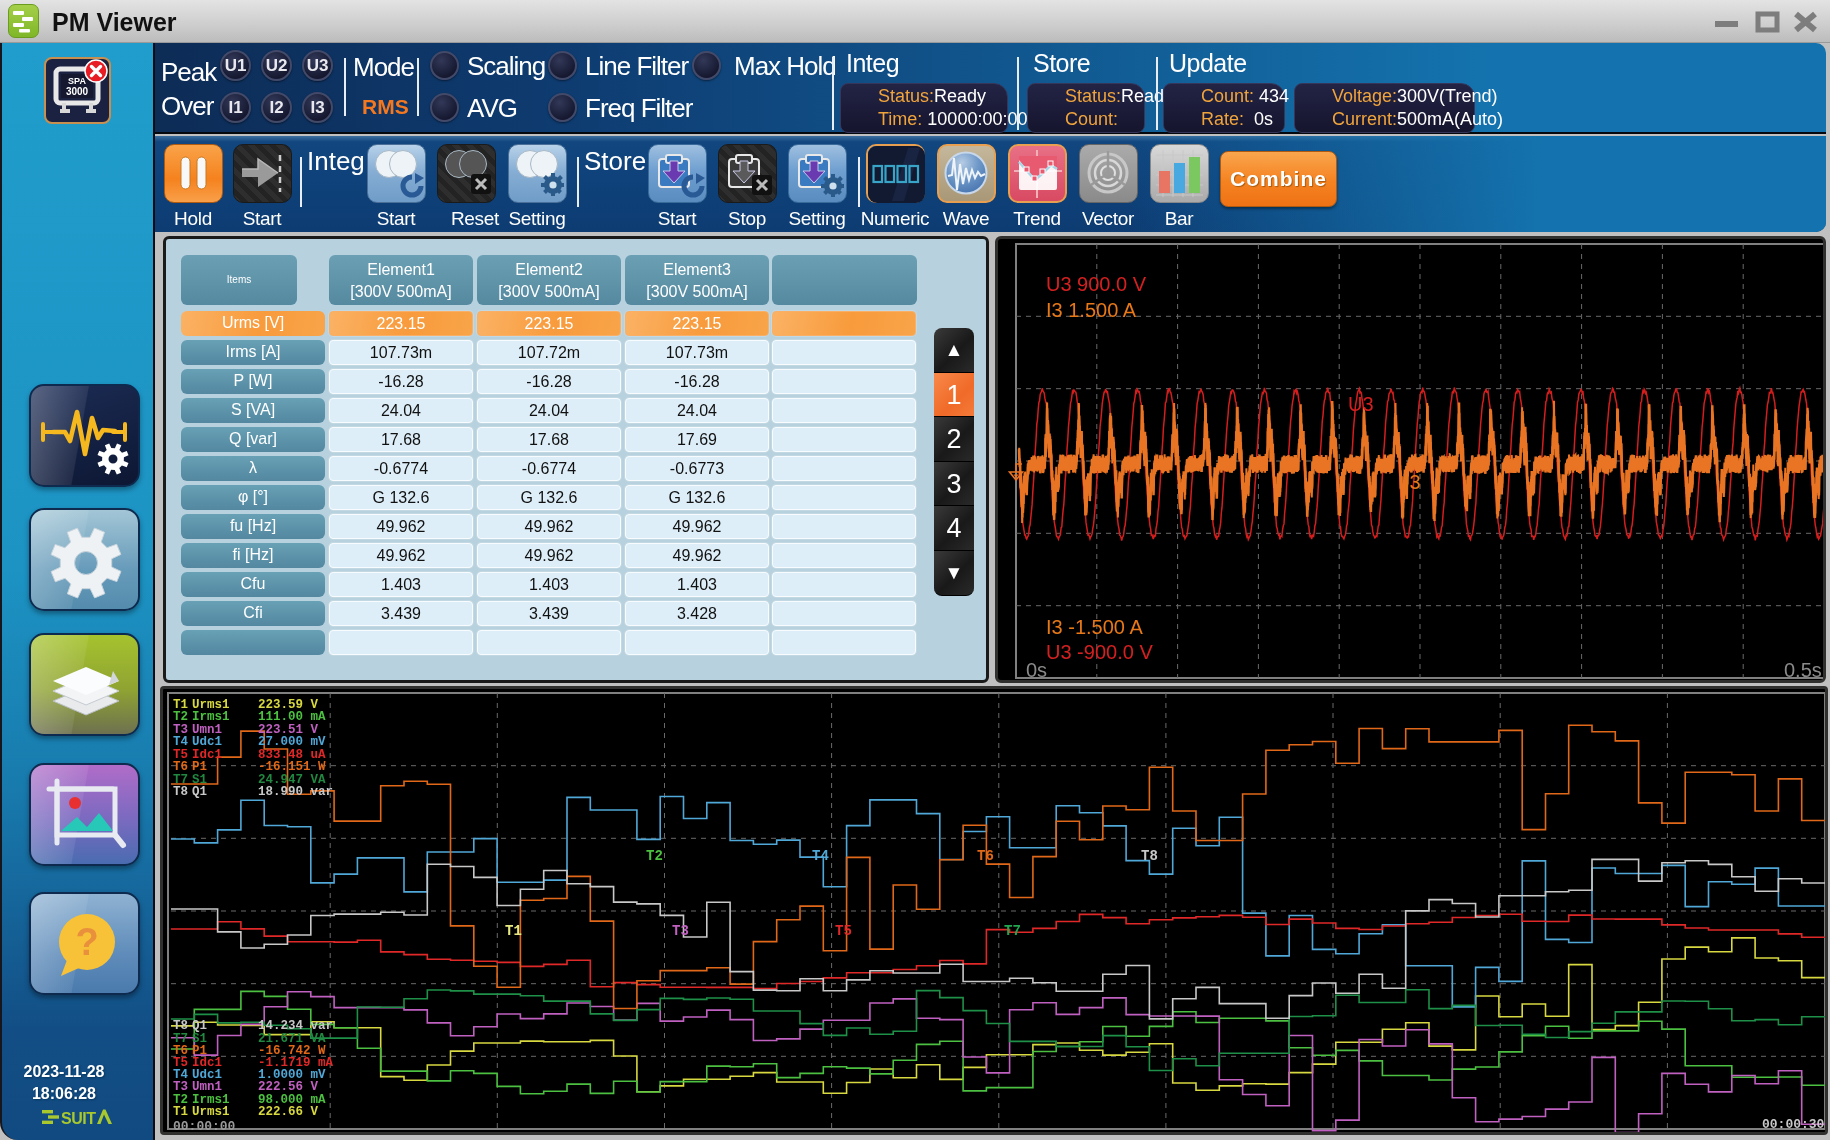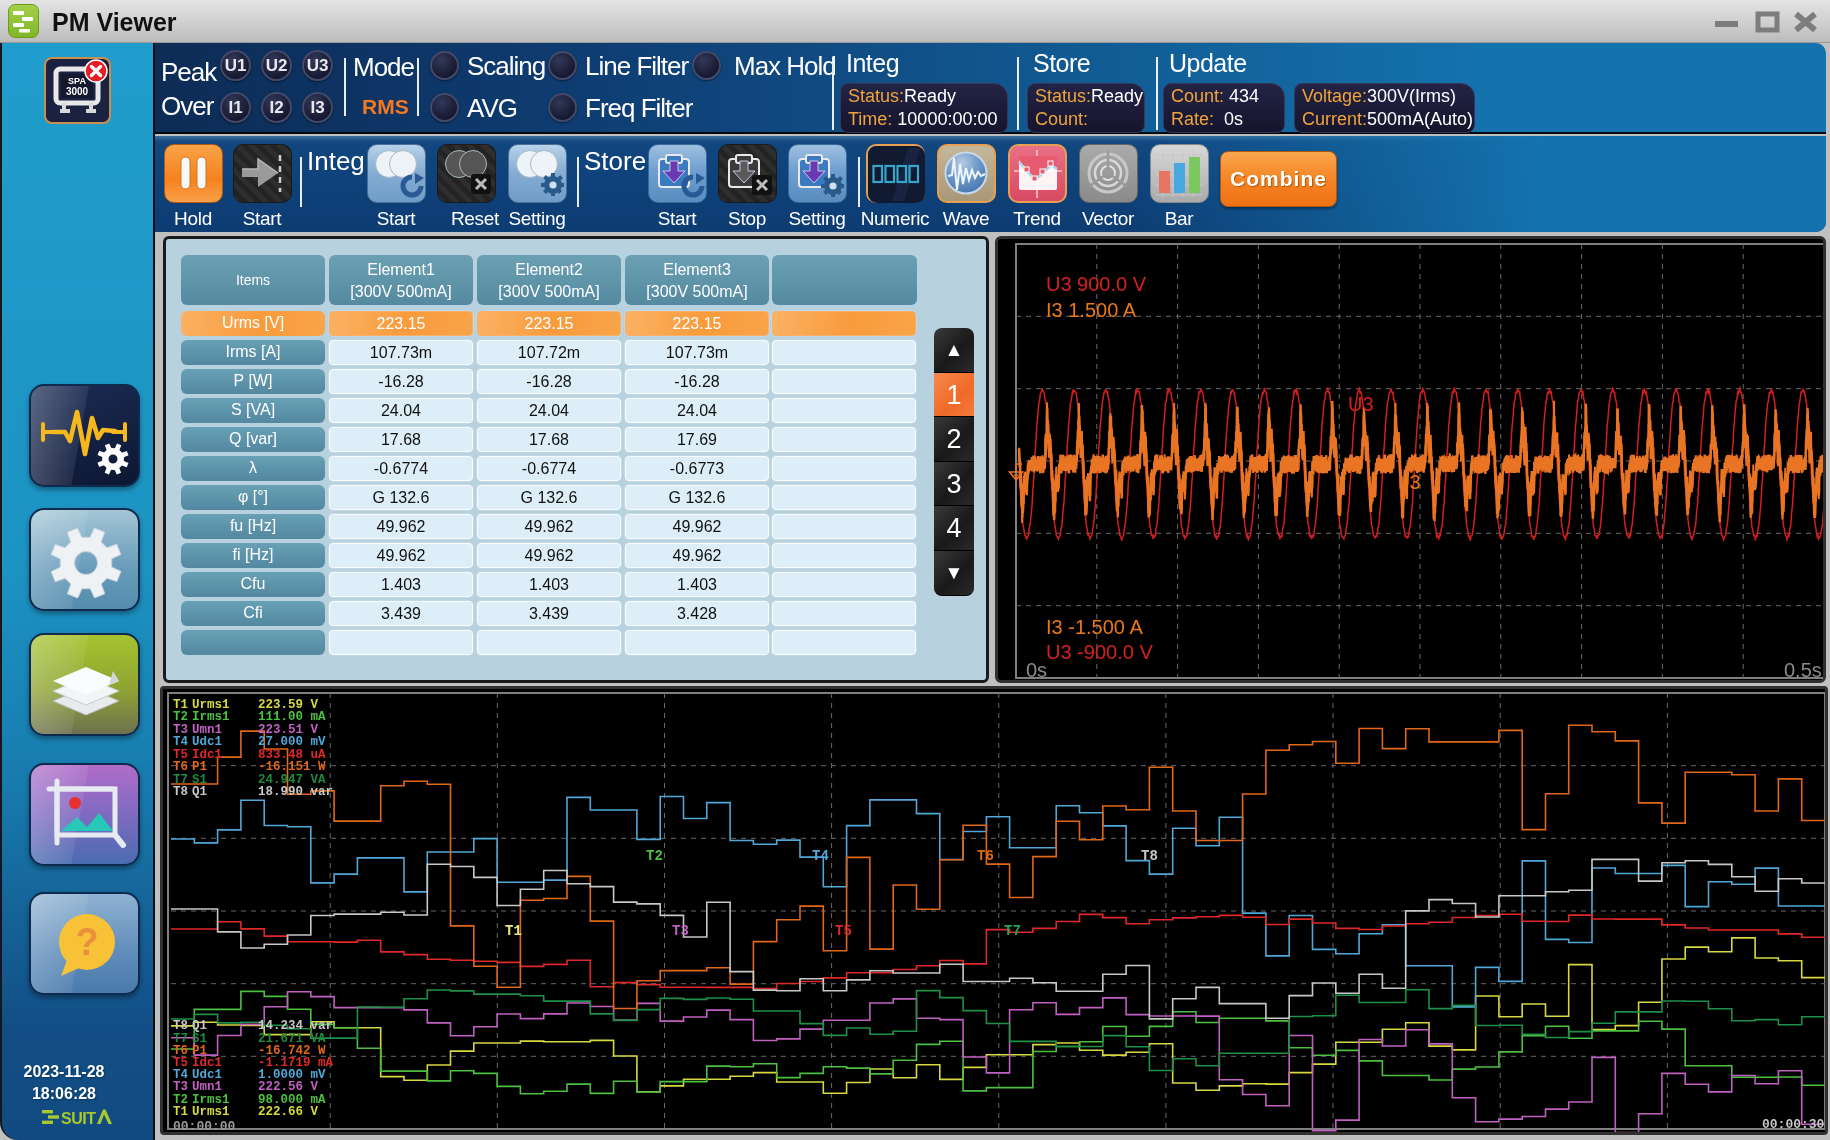--- a/index.html
+++ b/index.html
@@ -16,21 +16,21 @@
 #sbdate{left:0;top:1061px;width:128px;text-align:center;color:#fff;font-weight:bold;font-size:16px;text-shadow:1px 1px 2px #06365e;line-height:22px;}
 
 #row1{left:155px;top:43px;width:1671px;height:91px;background:linear-gradient(90deg,#0d2c56,#0e3b70 400px,#1473ae 1340px,#1473ae);border-radius:0 10px 0 0;border-bottom:2px solid #05080d;}
 #row2{left:155px;top:136px;width:1671px;height:96px;background:linear-gradient(#3c6f9f,#11467f 6%,#0e4078 60%,#0d3c72);border-radius:0 0 10px 0;}
 #row2 .lighter{position:absolute;right:0;top:0;width:700px;height:96px;background:linear-gradient(90deg,rgba(20,115,174,0),#1473ae 420px);border-radius:0 0 10px 0;}
 .circ{border-radius:50%;background:radial-gradient(circle at 38% 30%,#323858,#15182f 72%);border:2px solid #434968;color:#e8e8ee;text-align:center;box-shadow:0 1px 2px rgba(0,0,0,.5);}
 .ind{width:31px;height:31px;font-size:17px;font-weight:bold;line-height:28px;}
 .tog{width:29px;height:29px;}
 .vsep{width:2px;background:#e8eef4;}
 .statbox{background:linear-gradient(#232345,#15152e);border-radius:8px 14px 8px 8px;border:1px solid #36365a;color:#fff;font-size:18px;line-height:23px;padding:1px 7px 0 7px;white-space:nowrap;}
-.ok{color:#f0a43c;}
+.ok{color:#f0a43c;margin-left:30px;}
 .statbox .v{color:#fff;}
 
 .tb{top:6px;width:59px;height:59px;border-radius:10px;}
 .tblbl{top:70px;font-size:19px;color:#fff;text-align:center;width:90px;letter-spacing:-0.3px;}
 .stripes{background:repeating-linear-gradient(45deg,#2e2e2e 0 5px,#232323 5px 10px);border:1px solid #1a1a1a;}
 .bluebtn{background:linear-gradient(#b8d2ea,#87aed4 45%,#6f9cc8);border:1px solid #4a7099;}
 .storebtn{background:linear-gradient(#9fc0e0,#6f9fd0 45%,#5a8cc0);border:1px solid #3a6a9a;}
 
 #numpanel{left:163px;top:236px;width:826px;height:447px;background:#b7d1de;border:3px solid #1a1a1a;border-radius:6px;}
 #wavepanel{left:995px;top:236px;width:831px;height:447px;background:#000;border:3px solid #30302e;border-radius:6px;}
@@ -182,21 +182,21 @@
   </div>
 <div class="abs vsep" style="left:1017px;top:57px;height:73px;"></div>
 <div class="abs vsep" style="left:1156px;top:57px;height:73px;"></div>
 <div class="abs" style="left:1169px;top:49px;font-size:25px;color:#fff;letter-spacing:-0.5px;">Update</div>
 <div class="abs statbox" style="left:1163px;top:83px;width:122px;height:50px;">
     <div><span class="ok">Count:</span><span class="v">&nbsp;434</span></div>
     <div><span class="ok">Rate:</span><span class="v">&nbsp;&nbsp;0s</span></div>
   </div>
 <div class="abs" style="left:1300px;top:49px;font-size:25px;color:#fff;letter-spacing:-0.5px;margin-top:40px;">Range</div>
 <div class="abs statbox" style="left:1294px;top:83px;width:181px;height:50px;">
-    <div><span class="ok">Voltage:</span><span class="v">300V(Irms)</span></div>
+    <div><span class="ok">Voltage:</span><span class="v">300V(Trend)</span></div>
     <div><span class="ok">Current:</span><span class="v">500mA(Auto)</span></div>
   </div>
 <div class="abs" id="row2">
     <div class="lighter"></div>
   </div>
 <div class="abs tb " style="left:164px;top:144px;background:linear-gradient(#f9a349,#f5821e 60%,#f9a04a);border:1px solid #b05a10;"><svg width="57" height="57">
       <g fill="#f8f8f8" stroke="#c87820" stroke-width="1">
         <rect x="16" y="12" width="9" height="32" rx="4.5"></rect>
         <rect x="32" y="12" width="9" height="32" rx="4.5"></rect>
       </g>
@@ -334,21 +334,21 @@
       </g>
 <g>
         <rect x="8" y="26" width="11" height="22" fill="#e87464"></rect>
         <rect x="23" y="18" width="11" height="30" fill="#48a8e0"></rect>
         <rect x="38" y="12" width="11" height="36" fill="#7cc860"></rect>
       </g>
     </svg></div>
 <div class="abs tblbl" style="left:1134px;top:208px;">Bar</div>
 <div class="abs" style="left:1220px;top:151px;width:117px;height:56px;border-radius:8px;background:linear-gradient(#f9a64e,#f58220 55%,#ef7215);border:1px solid #b05a10;box-shadow:0 2px 3px rgba(0,0,0,.4);color:#fff;font-weight:bold;font-size:21px;text-align:center;line-height:54px;letter-spacing:1px;text-shadow:1px 1px 1px #a85a10;">Combine</div>
 <div class="abs" id="numpanel">
-<div class="abs hcell" style="left:15px;top:16px;width:144px;height:50px;font-size:14px;line-height:50px;">Items</div>
+<div class="abs hcell" style="left:15px;top:16px;width:116px;height:50px;font-size:10px;line-height:50px;">Items</div>
 <div class="abs hcell" style="left:163px;top:16px;width:144px;height:50px;font-size:16px;line-height:22px;padding-top:4px;">Element1<br>[300V 500mA]</div>
 <div class="abs hcell" style="left:311px;top:16px;width:144px;height:50px;font-size:16px;line-height:22px;padding-top:4px;">Element2<br>[300V 500mA]</div>
 <div class="abs hcell" style="left:459px;top:16px;width:144px;height:50px;font-size:16px;line-height:22px;padding-top:4px;">Element3<br>[300V 500mA]</div>
 <div class="abs hcell" style="left:606px;top:16px;width:145px;height:50px;"></div>
 <div class="abs icell orow" style="top:72px;">Urms [V]</div>
 <div class="abs vcell orow" style="left:163px;top:72px;width:144px;">223.15</div>
 <div class="abs vcell orow" style="left:311px;top:72px;width:144px;">223.15</div>
 <div class="abs vcell orow" style="left:459px;top:72px;width:144px;">223.15</div>
 <div class="abs vcell orow" style="left:606px;top:72px;width:144px;"></div>
 <div class="abs icell" style="top:101px;">Irms [A]</div>

